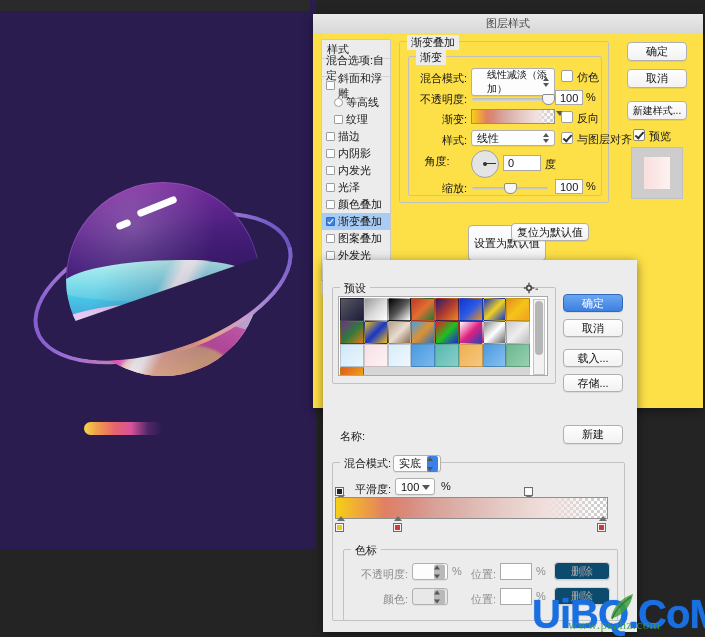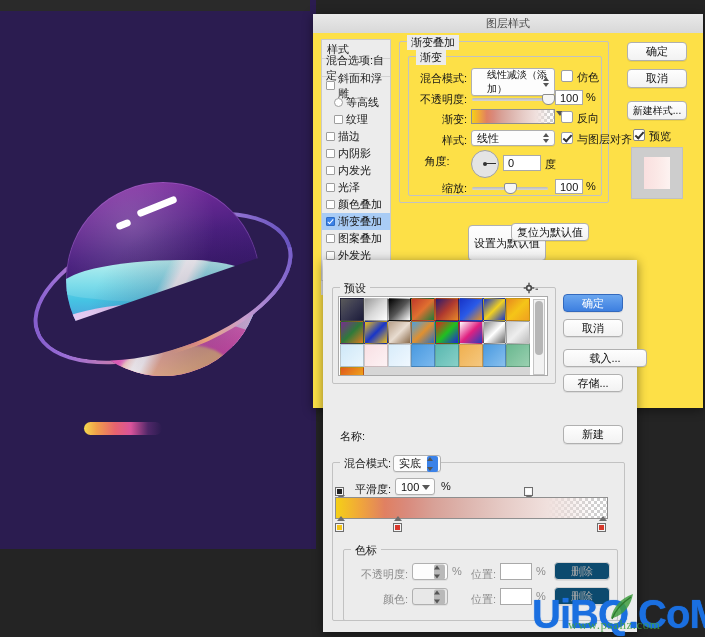--- a/index.html
+++ b/index.html
@@ -435,21 +435,21 @@
         </div>
       </div>
     </div>
 
     <div class="btn primary" style="left:240px;top:15px;width:60px;height:18px;">
       <span>确定</span>
     </div>
     <div class="btn" style="left:240px;top:40px;width:60px;height:18px;">
       <span>取消</span>
     </div>
-    <div class="btn" style="left:240px;top:70px;width:84px;height:18px;">
+    <div class="btn" style="left:240px;top:70px;width:60px;height:18px;">
       <span>载入...</span>
     </div>
     <div class="btn" style="left:240px;top:95px;width:60px;height:18px;">
       <span>存储...</span>
     </div>
 
     <span class="lbl" style="left:6px;top:150px;width:36px;">名称:</span>
     <div class="btn" style="left:240px;top:146px;width:60px;height:19px;">
       <span>新建</span>
     </div>

